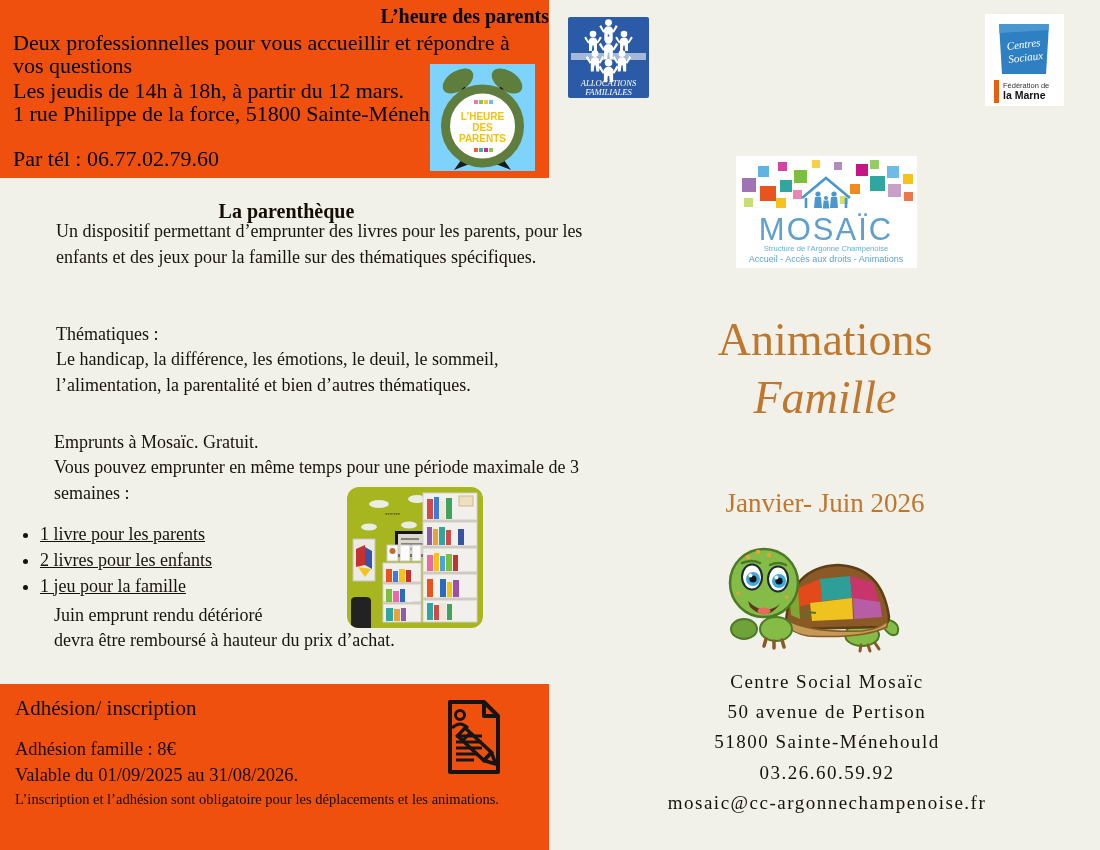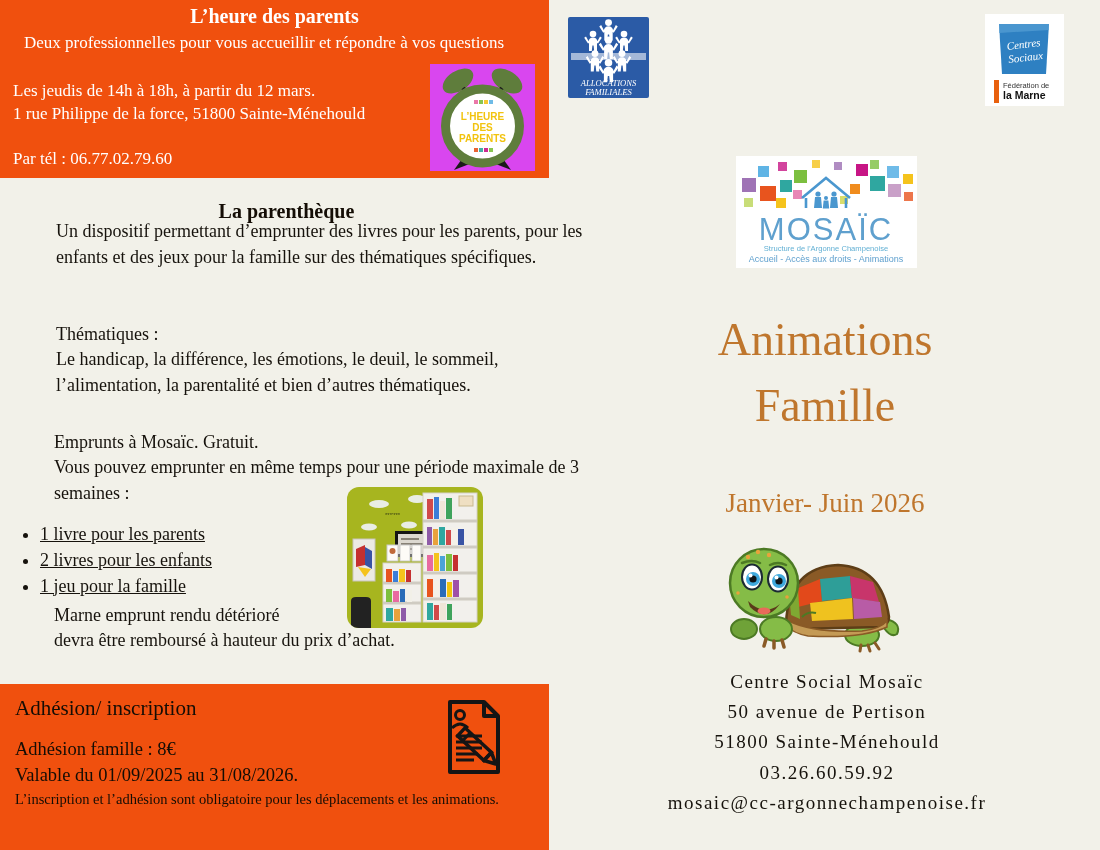--- a/index.html
+++ b/index.html
@@ -8,29 +8,29 @@
     background:#F2F1E9;
     font-family:"Liberation Serif","DejaVu Serif",serif;
     color:#16120C;
   }
   .abs{position:absolute;}
   .orange{background:#F0500E;}
   
   .sec-heure{left:0;top:0;width:549px;height:178px;}
   .sec-heure h2{
     margin:0;position:absolute;top:5px;left:0;width:100%;
-    text-align:center;font-size:20px;font-weight:bold;color:#ffffff;
+    text-align:right;font-size:20px;font-weight:bold;color:#000000;
   }
-  .heure-line{position:absolute;left:13px;font-size:17px;line-height:23px;color:#ffffff;text-align:center;}
+  .heure-line{position:absolute;left:13px;font-size:22px;line-height:23px;color:#000000;}
   .hl0{top:31px;width:502px;}
   .hl1{top:79px;}
   .hl2{top:102px;}
   .hl3{top:125px;}
   .hl4{top:147px;}
-  .clock-card{left:430px;top:64px;width:105px;height:107px;background:#d946ef;}
+  .clock-card{left:430px;top:64px;width:105px;height:107px;background:#7dd3fc;}
   
   .sec-parentheque{left:0;top:178px;width:549px;height:506px;}
   .sec-parentheque h2{
     margin:12px;position:absolute;top:10px;left:0;width:100%;
     text-align:center;font-size:20px;font-weight:bold;color:#140D05;
   }
   .pt{position:absolute;left:12px;font-size:18px;line-height:25.5px;color:#16120C;margin-left:44px;}
   .p1{top:41px;width:532px;}
   .tlabel{top:144px;}
   .p2{top:169px;width:500px;}
@@ -52,21 +52,21 @@
   .ad2{top:81px;}
   .ad-note{position:absolute;left:15px;top:106px;width:492px;font-size:14.5px;line-height:19px;color:#140D05;}
   .reg-icon{left:444px;top:14px;width:60px;height:78px;}
   
   .caf-card{left:568px;top:17px;width:81px;height:81px;}
   .fede-card{left:985px;top:14px;width:79px;height:92px;background:#FFFFFF;}
   .mosaic-card{left:736px;top:156px;width:179px;height:112px;background:#FFFFFF;}
   .main-title{position:absolute;left:550px;width:550px;text-align:center;
     font-size:46px;color:#BF762D;}
   .mt1{top:313px;}
-  .mt2{top:379px;}
+  .mt2{top:371px;font-style:italic;}
   .period{position:absolute;left:550px;width:550px;top:488px;text-align:center;
     font-size:27px;color:#BF762D;}
   .turtle{left:712px;top:531px;width:192px;height:122px;}
   .contact{position:absolute;left:550px;width:554px;text-align:center;
     font-size:19px;letter-spacing:1.5px;color:#16120C;}
   .c0{top:671px;} .c1{top:701px;} .c2{top:731px;} .c3{top:762px;} .c4{top:792px;}
 </style>
 </head>
 <body>
 
@@ -110,21 +110,21 @@
   <div class="pt p1">Un dispositif permettant d’emprunter des livres pour les parents, pour les enfants et des jeux pour la famille sur des thématiques spécifiques.</div>
   <div class="pt tlabel">Thématiques :</div>
   <div class="pt p2">Le handicap, la différence, les émotions, le deuil, le sommeil, l’alimentation, la parentalité et bien d’autres thématiques.</div>
   <div class="pt p3">Emprunts à Mosaïc. Gratuit.</div>
   <div class="pt p4">Vous pouvez emprunter en même temps pour une période maximale de 3 semaines :</div>
   <ul class="borrow-list">
     <li>1 livre pour les parents</li>
     <li>2 livres pour les enfants</li>
     <li>1 jeu pour la famille</li>
   </ul>
-  <div class="pt p5a">Marne emprunt rendu détérioré</div>
+  <div class="pt p5a">Juin emprunt rendu détérioré</div>
   <div class="pt p5b">devra être remboursé à hauteur du prix d’achat.</div>
 
   <div class="abs photo-card">
     <svg width="136" height="141" viewBox="0 0 136 141">
       <rect width="136" height="141" fill="#A7B51F"></rect>
       <g fill="#E9EDE4">
         <ellipse cx="32" cy="17" rx="10" ry="4"></ellipse>
         <ellipse cx="70" cy="12" rx="9" ry="4"></ellipse>
         <ellipse cx="22" cy="40" rx="8" ry="3.5"></ellipse>
         <ellipse cx="62" cy="38" rx="8" ry="3.5"></ellipse>

